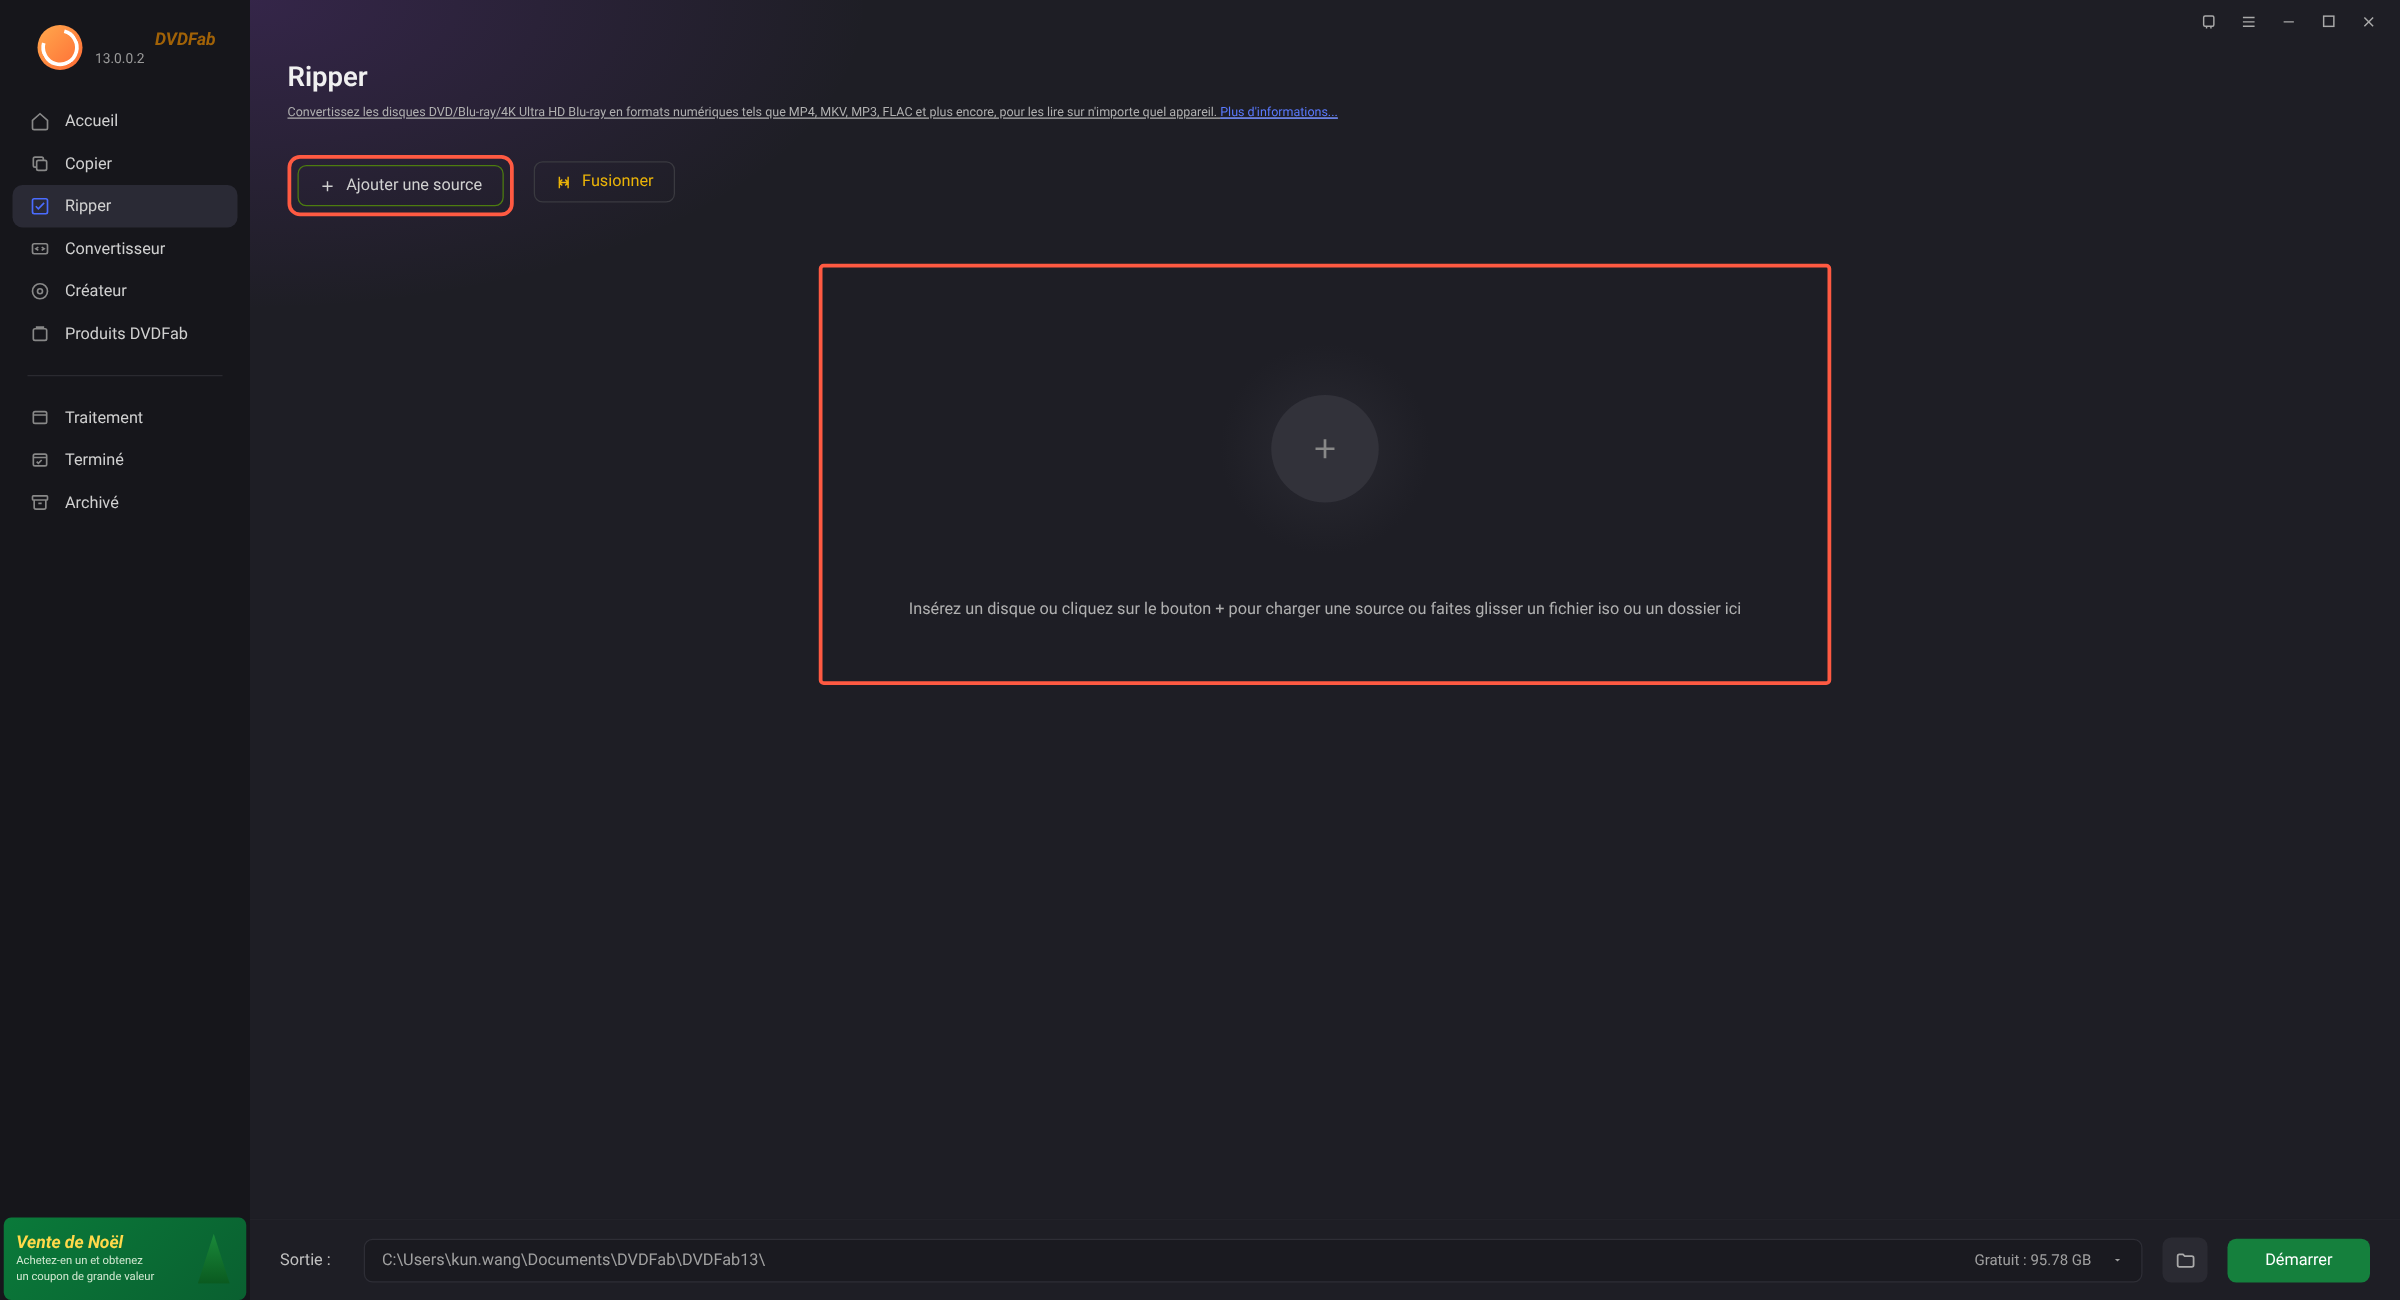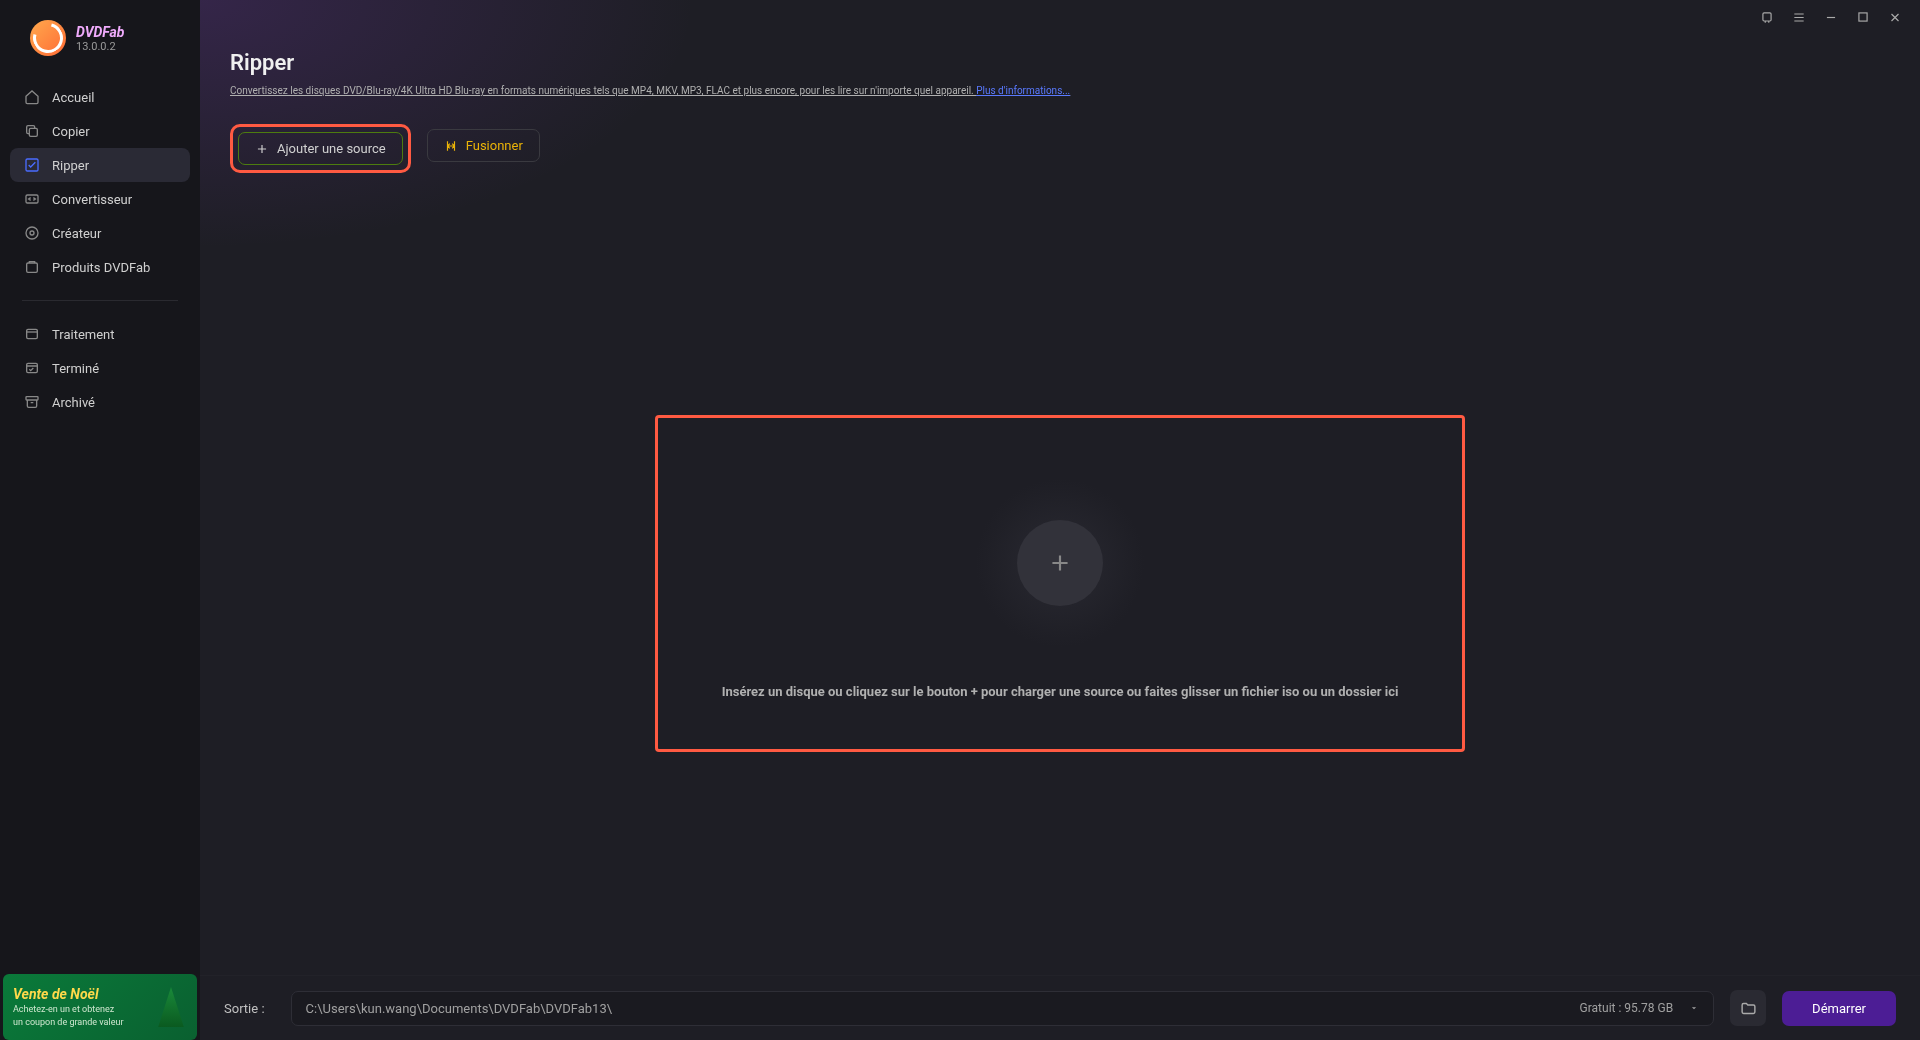--- a/index.html
+++ b/index.html
@@ -3,21 +3,21 @@
 <meta charset="utf-8">
 <style>
 * { margin: 0; padding: 0; box-sizing: border-box; font-family: -apple-system, BlinkMacSystemFont, "Segoe UI", Roboto, sans-serif; }
 body { background: #1a1a1f; color: #e0e0e0; overflow: hidden; width: 1920px; height: 1040px; }
 .app { display: flex; width: 100%; height: 100%; position: relative; }
 .sidebar { width: 200px; background: #16161b; display: flex; flex-direction: column; padding-top: 12px; position: relative; }
 .sidebar-header { display: flex; align-items: center; gap: 10px; padding: 8px 18px 18px 30px; }
 .logo { width: 36px; height: 36px; border-radius: 50%; background: linear-gradient(135deg, #ffa94d, #ff6b35); display: flex; align-items: center; justify-content: center; position: relative; }
 .logo::before { content: ''; position: absolute; width: 24px; height: 24px; border: 3px solid #fff; border-radius: 50%; border-top-color: transparent; transform: rotate(-30deg); }
 .app-title { display: flex; flex-direction: column; }
-.app-name { font-size: 14px; font-weight: 700; color: #f0abfc; font-style: italic; }
+.app-name { font-size: 14px; font-weight: 700; color: #a16207; font-style: italic; margin-left: 48px; }
 .app-version { font-size: 11px; color: #9a9a9a; }
 .nav-section { padding: 6px 10px; }
 .nav-item { display: flex; align-items: center; gap: 12px; padding: 9px 14px; border-radius: 8px; cursor: pointer; color: #d0d0d0; font-size: 13px; }
 .nav-item.active { background: #2a2a35; }
 .nav-item.active .nav-icon { color: #4a6cff; }
 .nav-item .nav-icon { width: 16px; height: 16px; color: #888; display: flex; align-items: center; justify-content: center; flex-shrink: 0; }
 .nav-divider { height: 1px; background: #2a2a30; margin: 10px 22px; }
 .promo-card { position: absolute; bottom: 0; left: 3px; width: 194px; height: 66px; background: linear-gradient(135deg, #0a7a3a, #0a6030); border-radius: 6px; padding: 8px 10px; display: flex; align-items: center; }
 .promo-text { display: flex; flex-direction: column; gap: 2px; }
 .promo-title { font-size: 14px; font-weight: 700; color: #ffd94a; font-style: italic; }
@@ -30,33 +30,33 @@
 .content-header { padding: 16px 30px 8px 30px; position: relative; z-index: 2; }
 .page-title { font-size: 22px; font-weight: 600; color: #f0f0f0; margin-bottom: 8px; }
 .page-desc { font-size: 10px; color: #b0b0b0; line-height: 1.5; text-decoration: underline; }
 .page-desc a { color: #5a7aff; text-decoration: underline; }
 .action-row { display: flex; gap: 16px; padding: 18px 30px; position: relative; z-index: 2; align-items: flex-start; }
 .highlight-wrap { border: 3px solid #ff5a42; border-radius: 10px; padding: 5px; display: inline-block; }
 .btn-outline { display: flex; align-items: center; gap: 8px; border: 1px solid #4d7c0f; background: transparent; color: #d0d0d0; font-size: 13px; padding: 8px 16px; border-radius: 7px; cursor: pointer; }
 .btn-outline.disabled { color: #eab308; border-color: #3a3a40; cursor: not-allowed; }
 .btn-outline .btn-icon { width: 14px; height: 14px; display: flex; align-items: center; justify-content: center; }
 .merge-wrap { padding: 5px 0; }
-.drop-area { flex: 1; display: flex; align-items: center; justify-content: center; padding: 20px; font-weight: bold; }
+.drop-area { flex: 1; display: flex; align-items: flex-start; justify-content: center; padding: 20px; }
 .drop-highlight { border: 3px solid #ff5a42; border-radius: 4px; padding: 60px 30px 50px 30px; width: 810px; display: flex; flex-direction: column; align-items: center; }
 .drop-circle-outer { width: 170px; height: 170px; border-radius: 50%; display: flex; align-items: center; justify-content: center; background: radial-gradient(circle, rgba(60,60,70,0.4) 0%, rgba(40,40,48,0.15) 60%, transparent 70%); margin-bottom: 36px; }
 .drop-circle { width: 86px; height: 86px; border-radius: 50%; background: #32323a; display: flex; align-items: center; justify-content: center; cursor: pointer; color: #888; }
 .drop-circle svg { width: 26px; height: 26px; }
 .drop-text { font-size: 13px; color: #b0b0b0; text-align: center; }
 .footer { display: flex; align-items: center; padding: 14px 24px; gap: 16px; background: #1e1e25; border-top: 1px solid rgba(255,255,255,0.02); }
 .footer-label { font-size: 13px; color: #c0c0c0; margin-right: 10px; white-space: nowrap; text-align: center; }
 .footer-path { font-size: 13px; color: #a0a0a0; }
 .output-field { flex: 1; background: #1a1a20; border: 1px solid #2e2e36; border-radius: 7px; padding: 9px 14px; display: flex; align-items: center; justify-content: space-between; }
 .footer-free { font-size: 12px; color: #a0a0a0; display: flex; align-items: center; gap: 16px; }
 .folder-btn { width: 36px; height: 36px; background: #2a2a32; border-radius: 7px; display: flex; align-items: center; justify-content: center; cursor: pointer; color: #aaa; }
-.start-btn { background: #4c1d95; color: #fff; border: none; padding: 10px 30px; border-radius: 7px; font-size: 13px; cursor: pointer; }
+.start-btn { background: #15803d; color: #fff; border: none; padding: 10px 30px; border-radius: 7px; font-size: 13px; cursor: pointer; }
 svg { display: block; }
 </style>
 </head>
 <body>
 
 <div class="app">
   <div class="sidebar">
     <div class="sidebar-header">
       <div class="logo"></div>
       <div class="app-title">

